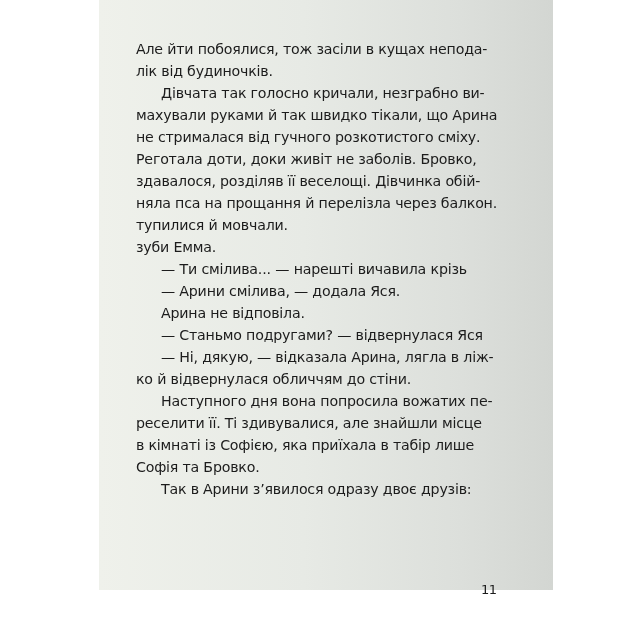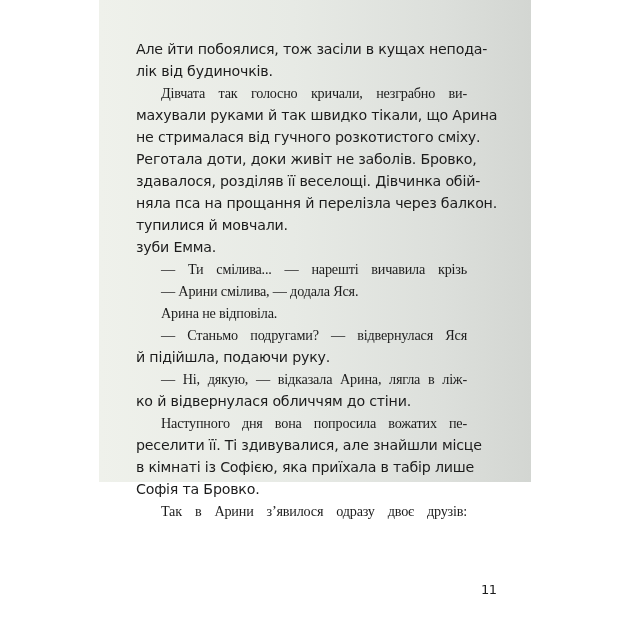--- a/index.html
+++ b/index.html
@@ -11,22 +11,23 @@
       width: 630px;
       height: 630px;
       position: relative;
       overflow: hidden;
     }
     .page {
       position: absolute;
       left: 99px;
       top: 0;
       width: 432px;
-      height: 482px;
+      height: 590px;
       background: linear-gradient(90deg, #eff1eb 0%, #e7eae5 45%, #dcdfdb 80%, #d3d6d2 100%);
+      padding-left: 22px;
     }
     .text-block {
       position: absolute;
       left: 37px;
       top: 38px;
       width: 331px;
       font-family: "DejaVu Sans", sans-serif;
       font-size: 14.2px;
       color: #1c1c1c;
       letter-spacing: -0.2px;
@@ -34,21 +35,20 @@
     .line {
       height: 22px;
       line-height: 22px;
       white-space: nowrap;
       text-align: justify;
       text-align-last: justify;
       display: block;
     }
     .line.indent {
       padding-left: 25px;
-      font-family: Liberation Serif, serif;
     }
     .line.last {
       text-align-last: left;
     }
     .page-number {
       position: absolute;
       left: 382px;
       top: 582px;
       font-family: "DejaVu Sans", sans-serif;
       font-size: 13px;
@@ -69,21 +69,20 @@
     <span class="line">не стрималася від гучного розкотистого сміху.</span>
     <span class="line">Реготала доти, доки живіт не заболів. Бровко,</span>
     <span class="line">здавалося, розділяв її веселощі. Дівчинка обій-</span>
     <span class="line last">няла пса на прощання й перелізла через балкон.</span>
     <span class="line last">тупилися й мовчали.</span>
     <span class="line last">зуби Емма.</span>
     <span class="line indent">— Ти смілива... — нарешті вичавила крізь</span>
     <span class="line indent last">— Арини смілива, — додала Яся.</span>
     <span class="line indent last">Арина не відповіла.</span>
     <span class="line indent">— Станьмо подругами? — відвернулася Яся</span>
-    <span class="line last">й підійшла, подаючи руку.</span>
     <span class="line indent">— Ні, дякую, — відказала Арина, лягла в ліж-</span>
     <span class="line last">ко й відвернулася обличчям до стіни.</span>
     <span class="line indent">Наступного дня вона попросила вожатих пе-</span>
     <span class="line">реселити її. Ті здивувалися, але знайшли місце</span>
     <span class="line">в кімнаті із Софією, яка приїхала в табір лише</span>
     <span class="line last">Софія та Бровко.</span>
     <span class="line indent">Так в Арини з’явилося одразу двоє друзів:</span>
   </div>
   <div class="page-number">11</div>
 </div>

